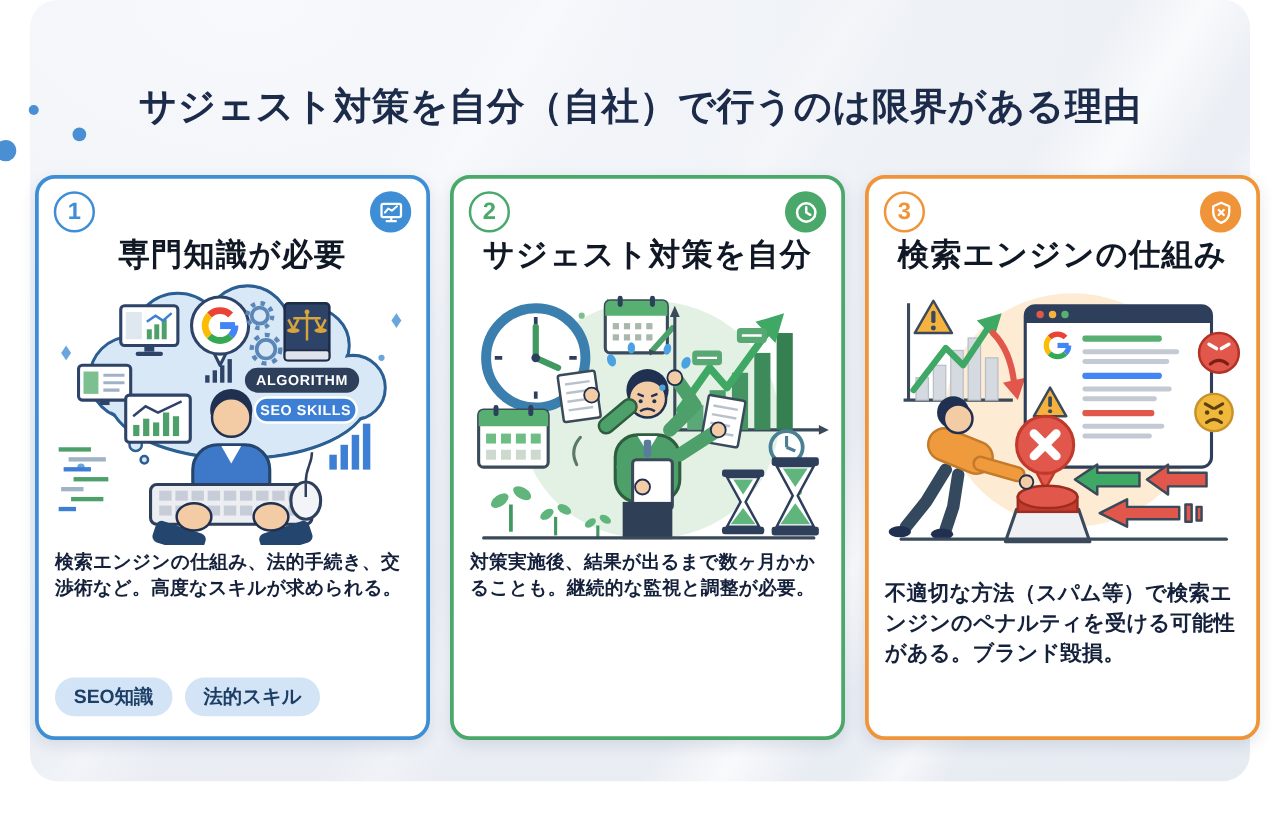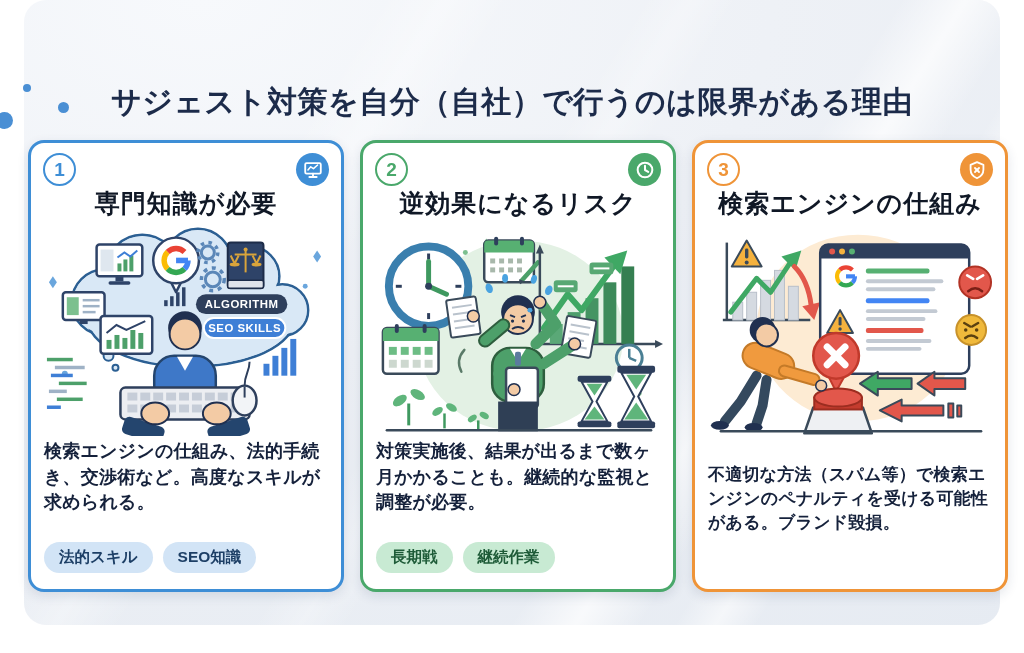--- a/index.html
+++ b/index.html
@@ -25,21 +25,21 @@
   .s1 { left:690px; }
   .s2 { left:850px; width:70px; opacity:.8; }
   .s3 { left:170px; opacity:.5; }
   .s4 { left:430px; opacity:.4; width:80px; }
   .dot { position:absolute; border-radius:50%; background:#4a8fd4; }
   .d1 { left:-4px; top:112px; width:17px; height:17px; }
   .d2 { left:23px; top:84px;  width:8px;  height:8px; }
   .d3 { left:58px; top:102px; width:11px; height:11px; }
 
   .title {
-    position:absolute; top:82px; left:0; width:100%;
+    position:absolute; top:65px; left:0; width:100%;
     text-align:center; font-size:30px; font-weight:800;
     color:#1c2b4a; letter-spacing:.5px; margin:0;
   }
 
   .cards {
     position:absolute; left:28px; top:140px; width:980px;
     display:flex; gap:16px;
   }
   .card {
     position:relative; width:316px; height:452px;
@@ -61,21 +61,21 @@
   }
   .corner svg { width:22px; height:22px; display:block; }
   .card h2 {
     margin:44px 6px 1px; text-align:center;
     font-size:25px; font-weight:800; color:#101826; letter-spacing:1px;
   }
   .illus { width:298px; height:212px; margin:4px auto 0; }
   .illus svg { width:100%; height:100%; display:block; }
   .desc {
     margin:3px 0 0; padding:0 13px;
-    font-size:18px; line-height:1.42; font-weight:700;
+    font-size:15px; line-height:1.42; font-weight:700;
     color:#15213b; letter-spacing:.2px;
   }
   .card:nth-child(3) .desc { font-size:17px;margin-top:27px; }
   .tags { position:absolute; left:13px; bottom:16px; display:flex; gap:10px; }
   .tag {
     padding:5px 15px; border-radius:17px;
     font-size:15.5px; font-weight:700;
     background:var(--tagbg); color:var(--tagcolor);
   }
 </style>
@@ -269,34 +269,34 @@
             <rect x="22" y="158" width="28" height="3.5" fill="#4da06a"></rect>
             <rect x="12" y="166" width="18" height="3.5" fill="#9fb2c6"></rect>
             <rect x="20" y="174" width="26" height="3.5" fill="#4da06a"></rect>
             <rect x="10" y="182" width="14" height="3.5" fill="#3e7fd6"></rect>
           </g>
         </svg>
       </div>
 
       <p class="desc">検索エンジンの仕組み、法的手続き、交渉術など。高度なスキルが求められる。</p>
       <div class="tags">
+        <span class="tag">SEO知識</span>
         <span class="tag">法的スキル</span>
-        <span class="tag">SEO知識</span>
       </div>
     </section>
 
     <section class="card" style="--accent: #4aa86b; --tagbg: #c8ead3; --tagcolor: #1e5b38;">
       <div class="num">2</div>
       <div class="corner">
         <svg viewBox="0 0 24 24" fill="none" stroke="#ffffff" stroke-width="2.2" stroke-linecap="round" stroke-linejoin="round">
           <circle cx="12" cy="12" r="8"></circle>
           <path d="M12,7.5 V12 L15.5,14"></path>
         </svg>
       </div>
-      <h2>逆効果になるリスク</h2>
+      <h2>サジェスト対策を自分</h2>
 
       <div class="illus">
         <svg viewBox="0 0 300 212">
           <ellipse cx="152" cy="112" rx="104" ry="96" fill="#e3f1e4"></ellipse>
           <g fill="#7cc08f">
             <polygon points="118,14 121,19 118,24 115,19"></polygon>
             <circle cx="97" cy="28" r="2.5"></circle>
             <circle cx="272" cy="170" r="2.5"></circle>
           </g>
 
@@ -442,24 +442,20 @@
             <rect x="138" y="144" width="32" height="40" rx="3" fill="#ffffff" stroke="#3a4a5a" stroke-width="2.5"></rect>
             <circle cx="146" cy="166" r="6" fill="#f3cba5" stroke="#203050" stroke-width="1.5"></circle>
             <rect x="130" y="178" width="40" height="30" fill="#2f3f55"></rect>
             <path d="M96,126 q-9,10 -3,22" fill="none" stroke="#5a7a68" stroke-width="2.5" stroke-linecap="round"></path>
           </g>
           <line x1="18" y1="207" x2="284" y2="207" stroke="#3a4a5a" stroke-width="2.5" stroke-linecap="round"></line>
         </svg>
       </div>
 
       <p class="desc">対策実施後、結果が出るまで数ヶ月かかることも。継続的な監視と調整が必要。</p>
-      <div class="tags">
-        <span class="tag">長期戦</span>
-        <span class="tag">継続作業</span>
-      </div>
     </section>
 
     <section class="card" style="--accent: #ef9438; --tagbg: #fadfc0; --tagcolor: #6b3c12;">
       <div class="num">3</div>
       <div class="corner">
         <svg viewBox="0 0 24 24" fill="none" stroke="#ffffff" stroke-width="2" stroke-linecap="round" stroke-linejoin="round">
           <path d="M12,3.5 L19,6.5 V11.5 C19,16.5 16,19.5 12,21 C8,19.5 5,16.5 5,11.5 V6.5 Z"></path>
           <line x1="9.8" y1="9.8" x2="14.2" y2="14.2"></line>
           <line x1="14.2" y1="9.8" x2="9.8" y2="14.2"></line>
         </svg>

